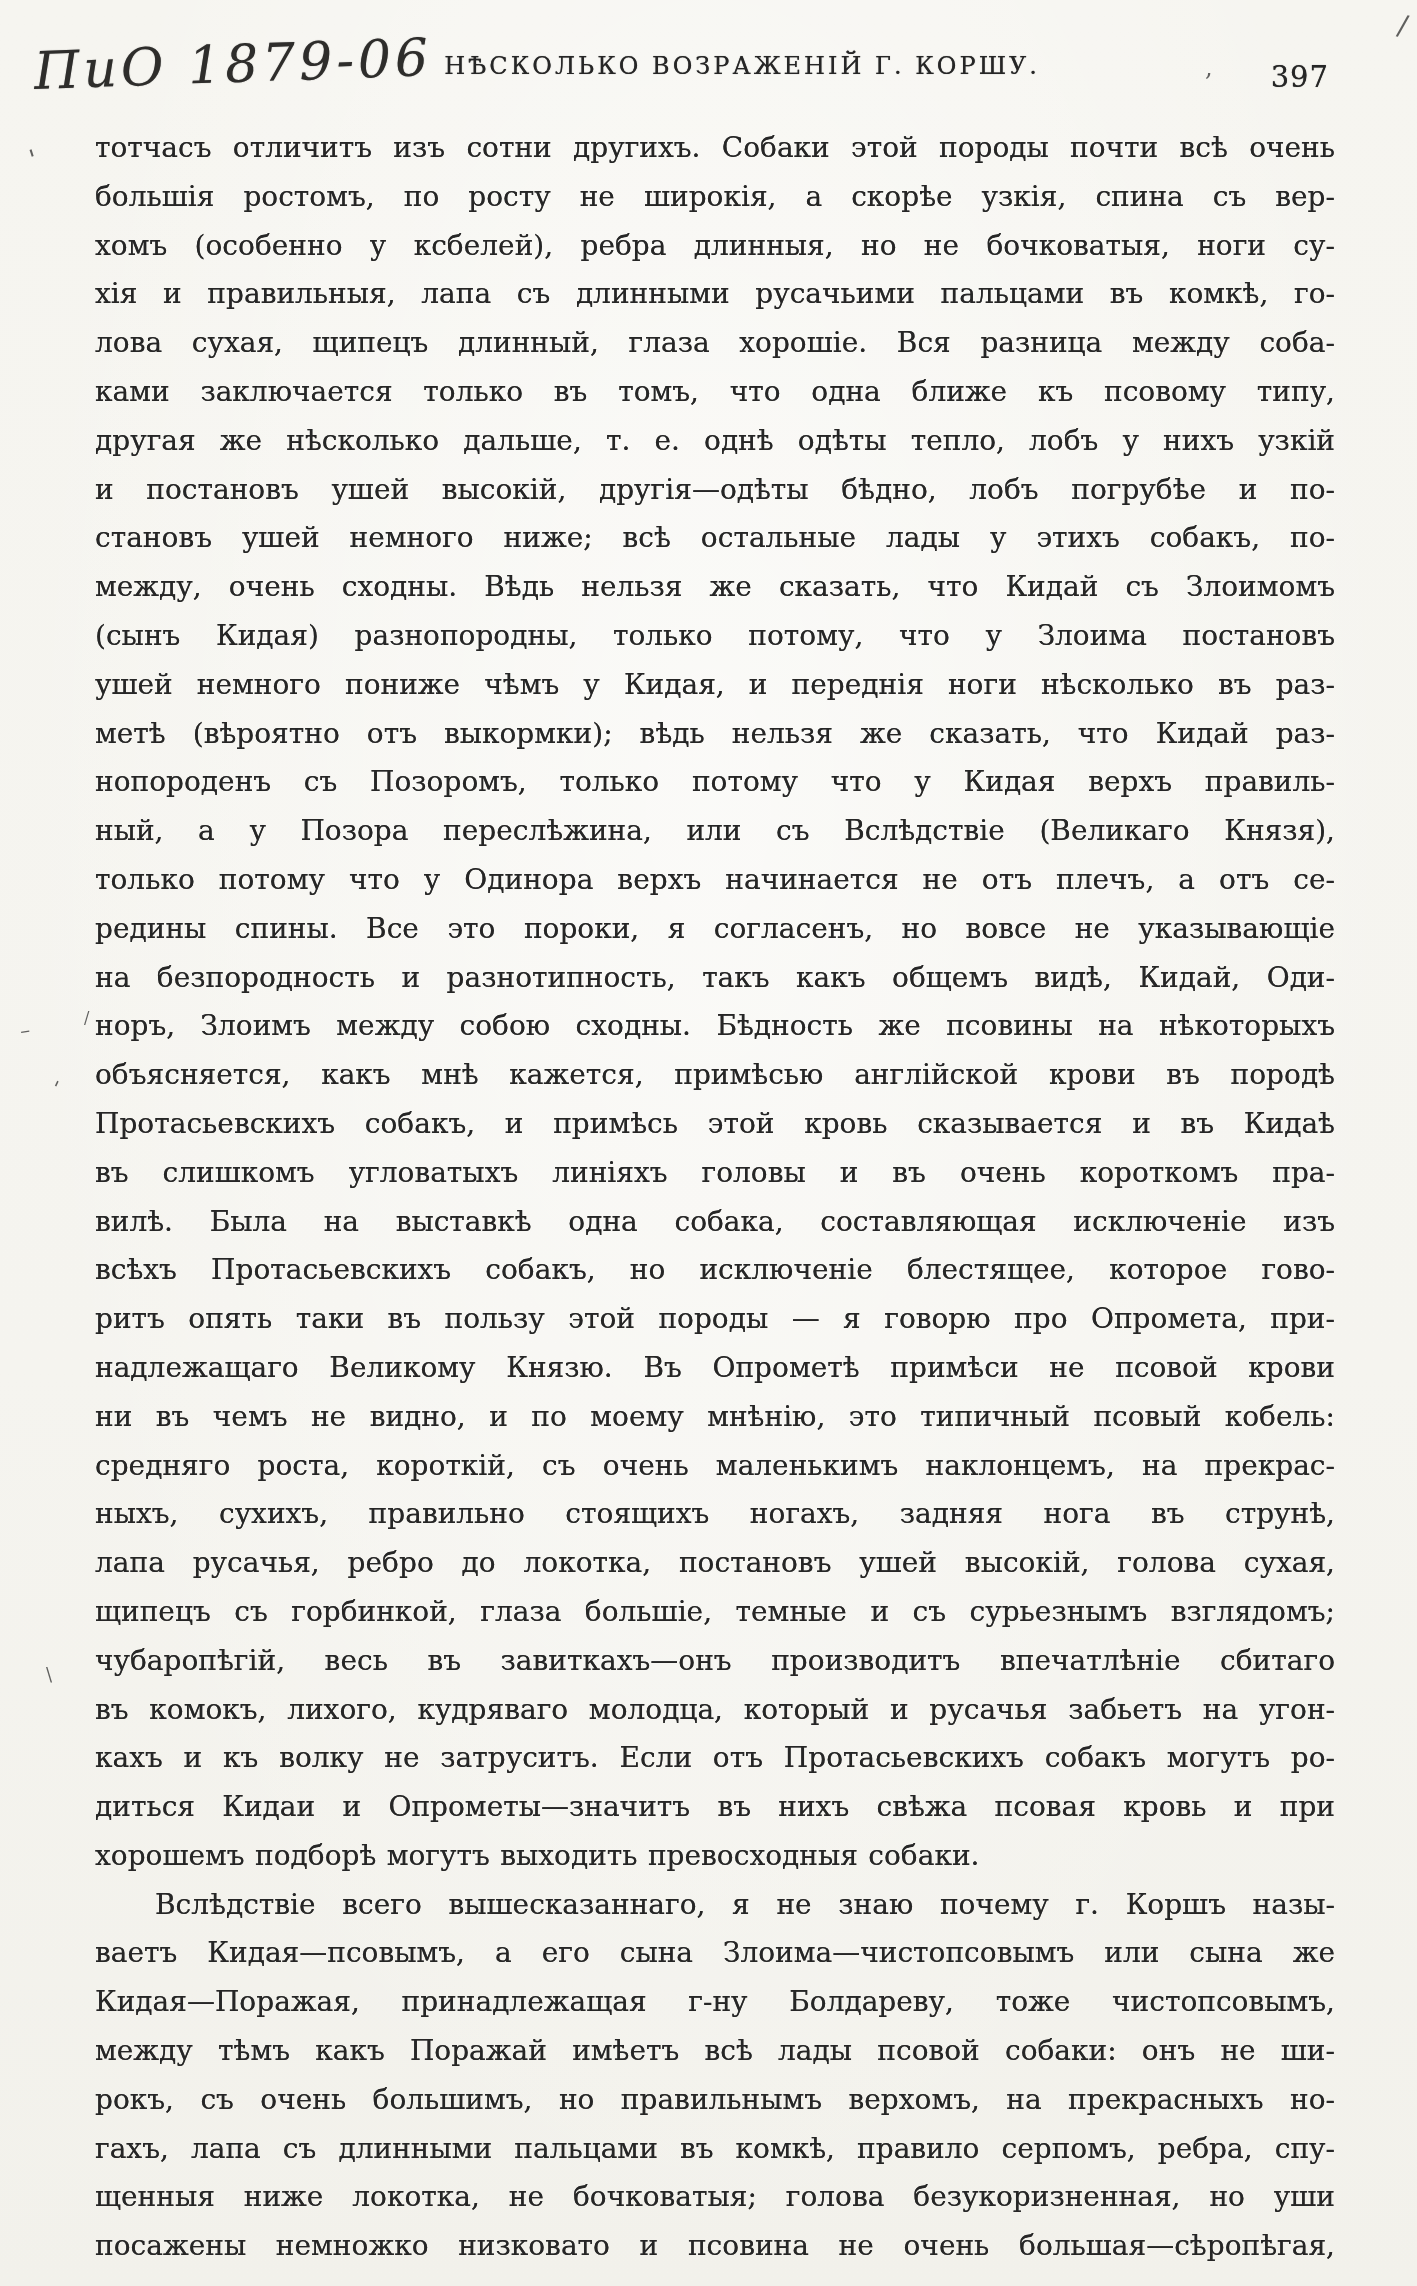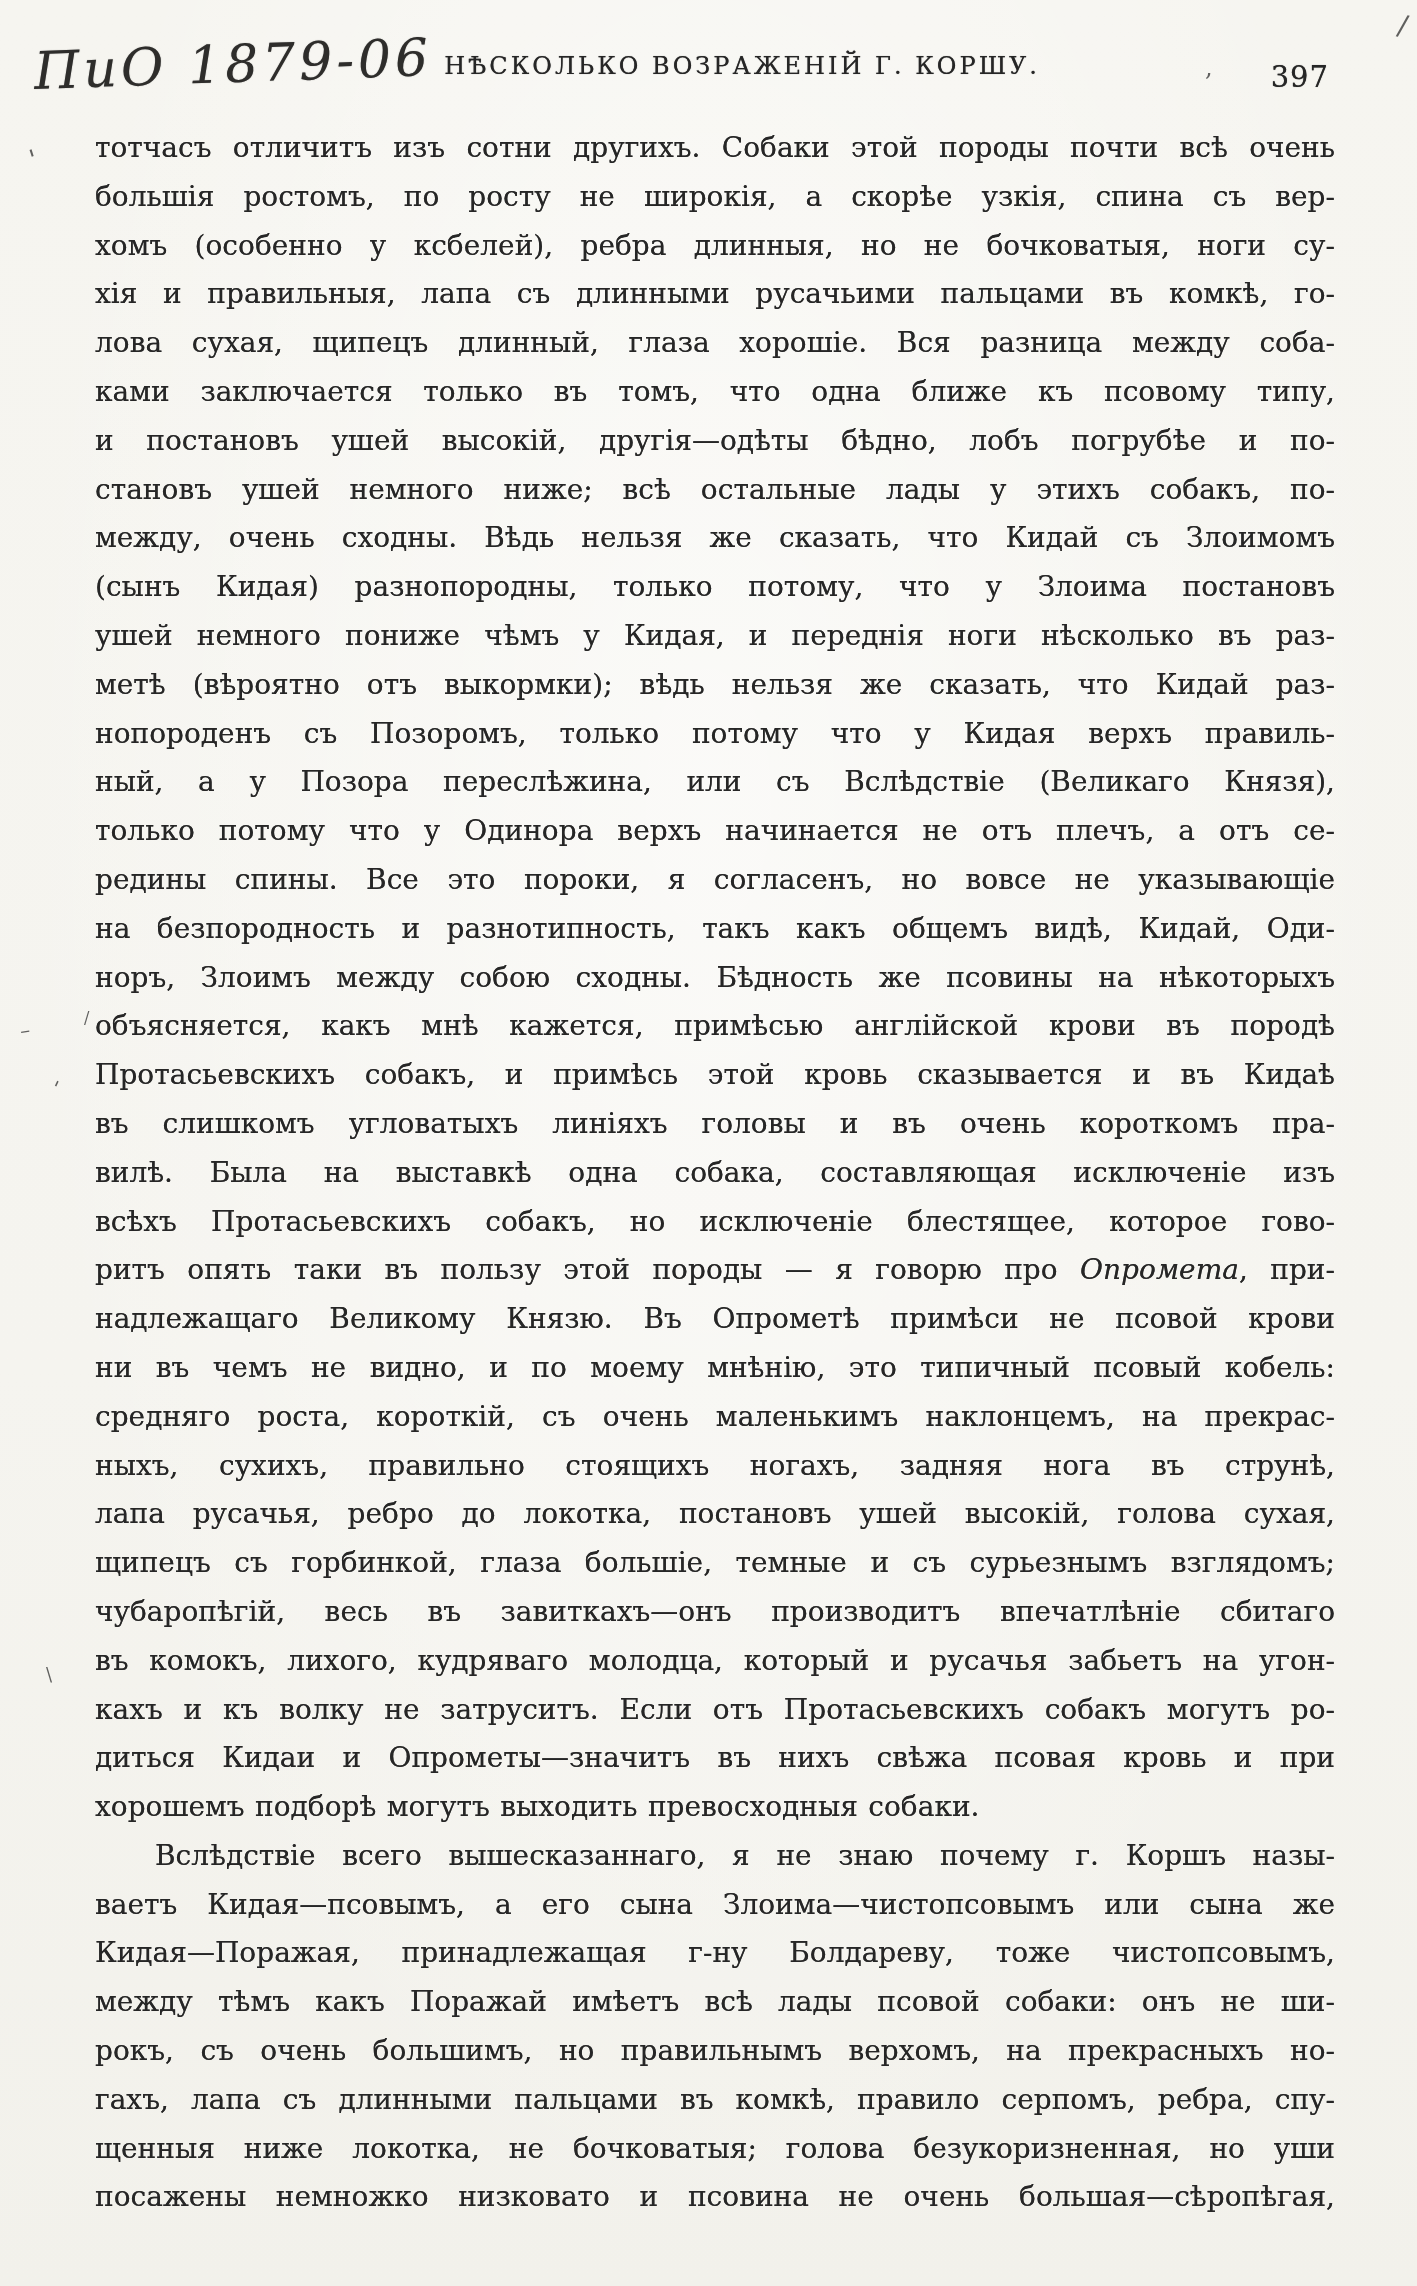--- a/index.html
+++ b/index.html
@@ -67,21 +67,21 @@
     height: 48.8px;
     text-align: justify;
     text-align-last: justify;
     text-justify: inter-word;
     word-spacing: 1.5px;
     white-space: normal;
     text-shadow: 0 0 0.6px rgba(25,25,25,0.7);
   }
   .bline.no-just { text-align-last: left; }
   .bline.indent { padding-left: 60px; }
-  .em { font-style: italic; }
+  .em { }
 
   
   .artifact {
     position: absolute;
     color: rgba(45,45,45,0.75);
     line-height: 1;
     pointer-events: none;
   }
 </style>
 </head>
@@ -95,20 +95,21 @@
 
   <div class="page-number">397</div>
 
   <div class="body-text">
       <div class="bline">тотчасъ отличитъ изъ сотни другихъ. Собаки этой породы почти всѣ очень</div>
       <div class="bline">большія ростомъ, по росту не широкія, а скорѣе узкія, спина съ вер-</div>
       <div class="bline">хомъ (особенно у ксбелей), ребра длинныя, но не бочковатыя, ноги су-</div>
       <div class="bline">хія и правильныя, лапа съ длинными русачьими пальцами въ комкѣ, го-</div>
       <div class="bline">лова сухая, щипецъ длинный, глаза хорошіе. Вся разница между соба-</div>
       <div class="bline">ками заключается только въ томъ, что одна ближе къ псовому типу,</div>
+      <div class="bline">другая же нѣсколько дальше, т. е. однѣ одѣты тепло, лобъ у нихъ узкій</div>
       <div class="bline">и постановъ ушей высокій, другія—одѣты бѣдно, лобъ погрубѣе и по-</div>
       <div class="bline">становъ ушей немного ниже; всѣ остальные лады у этихъ собакъ, по-</div>
       <div class="bline">между, очень сходны. Вѣдь нельзя же сказать, что Кидай съ Злоимомъ</div>
       <div class="bline">(сынъ Кидая) разнопородны, только потому, что у Злоима постановъ</div>
       <div class="bline">ушей немного пониже чѣмъ у Кидая, и переднія ноги нѣсколько въ раз-</div>
       <div class="bline">метѣ (вѣроятно отъ выкормки); вѣдь нельзя же сказать, что Кидай раз-</div>
       <div class="bline">нопороденъ съ Позоромъ, только потому что у Кидая верхъ правиль-</div>
       <div class="bline">ный, а у Позора переслѣжина, или съ Вслѣдствіе (Великаго Князя),</div>
       <div class="bline">только потому что у Одинора верхъ начинается не отъ плечъ, а отъ се-</div>
       <div class="bline">редины спины. Все это пороки, я согласенъ, но вовсе не указывающіе</div>

